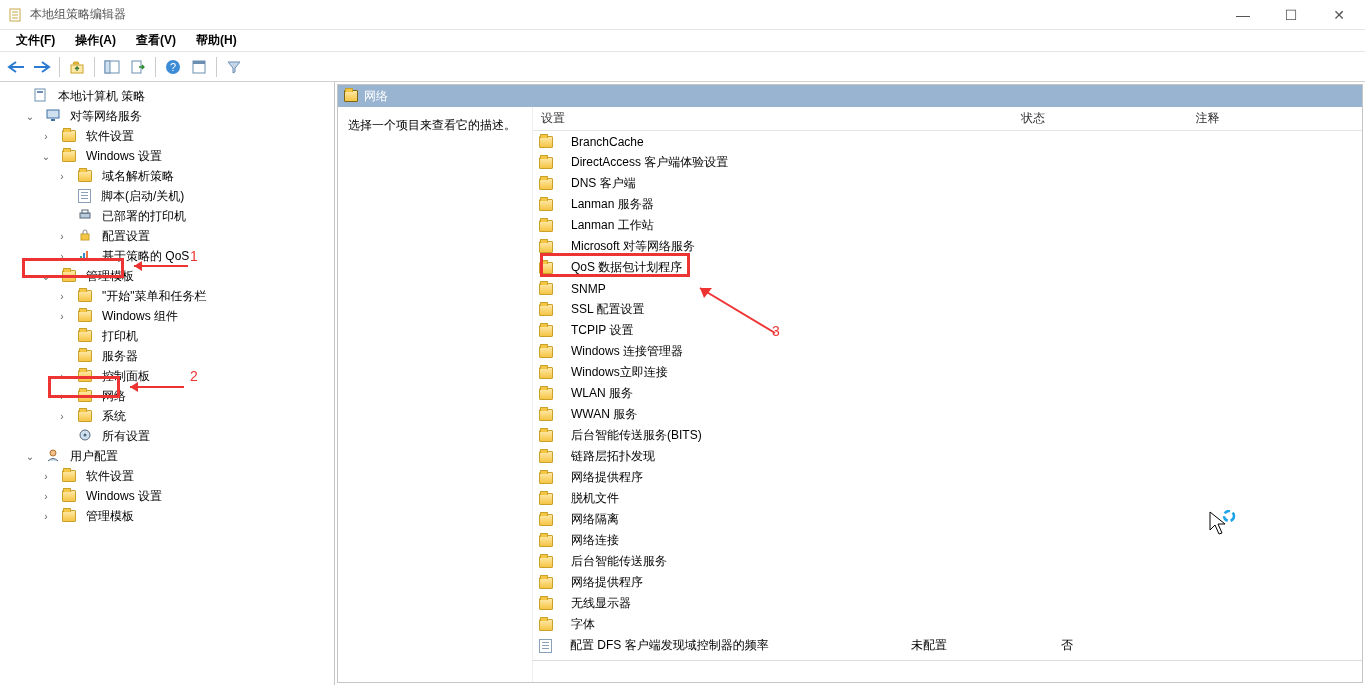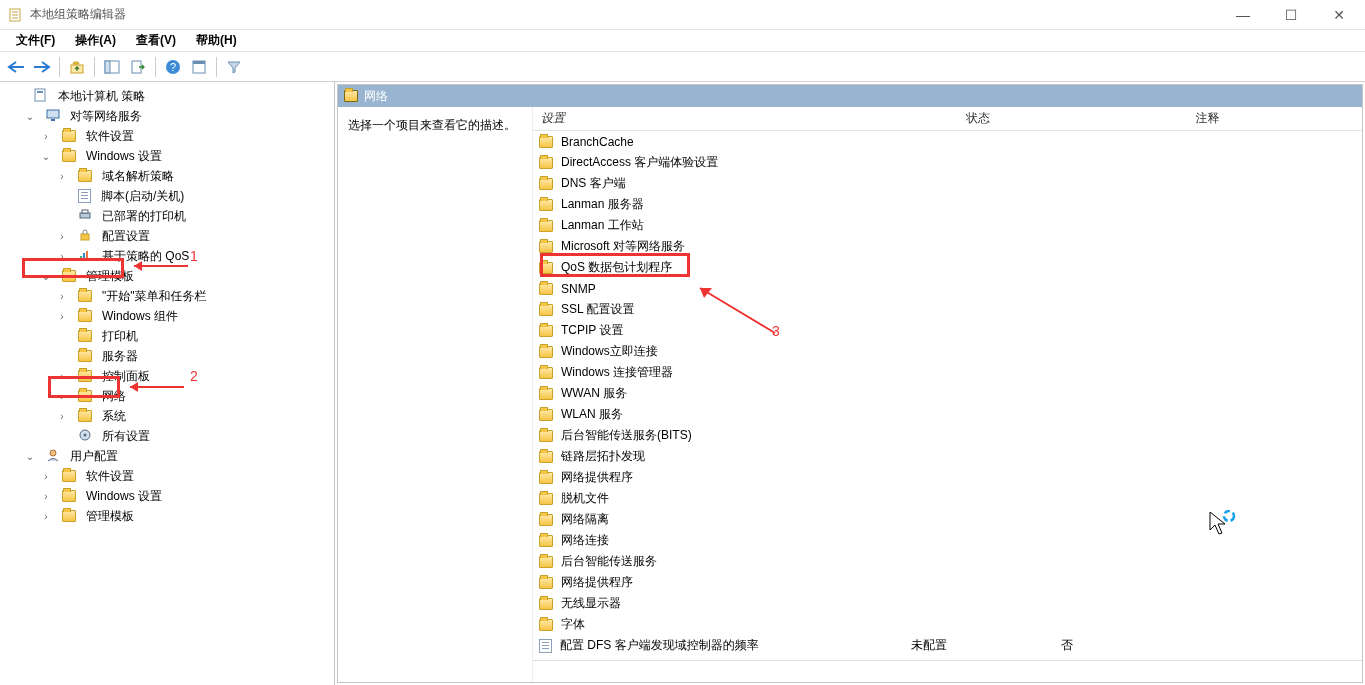--- a/index.html
+++ b/index.html
@@ -108,37 +108,37 @@
   .list-header {
     display: flex;
     border-bottom: 1px solid #e5e5e5;
     height: 24px;
     align-items: center;
   }
   .list-header .col {
     padding: 0 8px;
     color: #333;
   }
-  .col-setting { flex: 0 0 370px; font-style: italic; }
-  .col-state   { flex: 0 0 150px; text-align: center; }
+  .col-setting { flex: 0 0 370px; }
+  .col-state   { flex: 0 0 150px; text-align: right; }
   .col-comment { flex: 1; text-align: center; }
   .list-rows {
     overflow-y: auto;
     flex: 1;
   }
   .list-row {
     display: flex;
     height: 21px;
     align-items: center;
   }
   .list-row .cell-setting {
     flex: 0 0 370px;
     display: flex;
     align-items: center;
-    gap: 8px;
+    gap: 18px;
     padding-left: 6px;
   }
   .list-row .cell-state   { flex: 0 0 150px; padding-left: 8px; }
   .list-row .cell-comment { flex: 1; padding-left: 8px; }
   
   .tree { list-style: none; margin: 0; padding: 0; }
   .tree-row {
     display: flex;
     align-items: center;
     height: 20px;
@@ -552,45 +552,45 @@
               <div class="cell-setting">
                 <span class="folder-icon"></span>
                 <span>TCPIP 设置</span>
               </div>
               <div class="cell-state"></div>
               <div class="cell-comment"></div>
             </div>
             <div class="list-row">
               <div class="cell-setting">
                 <span class="folder-icon"></span>
+                <span>Windows 连接管理器</span>
+              </div>
+              <div class="cell-state"></div>
+              <div class="cell-comment"></div>
+            </div>
+            <div class="list-row">
+              <div class="cell-setting">
+                <span class="folder-icon"></span>
                 <span>Windows立即连接</span>
               </div>
               <div class="cell-state"></div>
               <div class="cell-comment"></div>
             </div>
             <div class="list-row">
               <div class="cell-setting">
                 <span class="folder-icon"></span>
-                <span>Windows 连接管理器</span>
+                <span>WLAN 服务</span>
               </div>
               <div class="cell-state"></div>
               <div class="cell-comment"></div>
             </div>
             <div class="list-row">
               <div class="cell-setting">
                 <span class="folder-icon"></span>
                 <span>WWAN 服务</span>
-              </div>
-              <div class="cell-state"></div>
-              <div class="cell-comment"></div>
-            </div>
-            <div class="list-row">
-              <div class="cell-setting">
-                <span class="folder-icon"></span>
-                <span>WLAN 服务</span>
               </div>
               <div class="cell-state"></div>
               <div class="cell-comment"></div>
             </div>
             <div class="list-row">
               <div class="cell-setting">
                 <span class="folder-icon"></span>
                 <span>后台智能传送服务(BITS)</span>
               </div>
               <div class="cell-state"></div>

